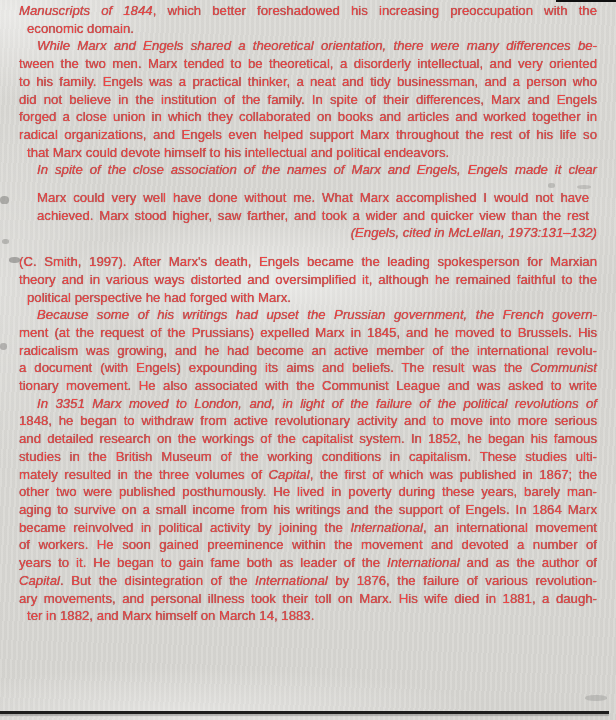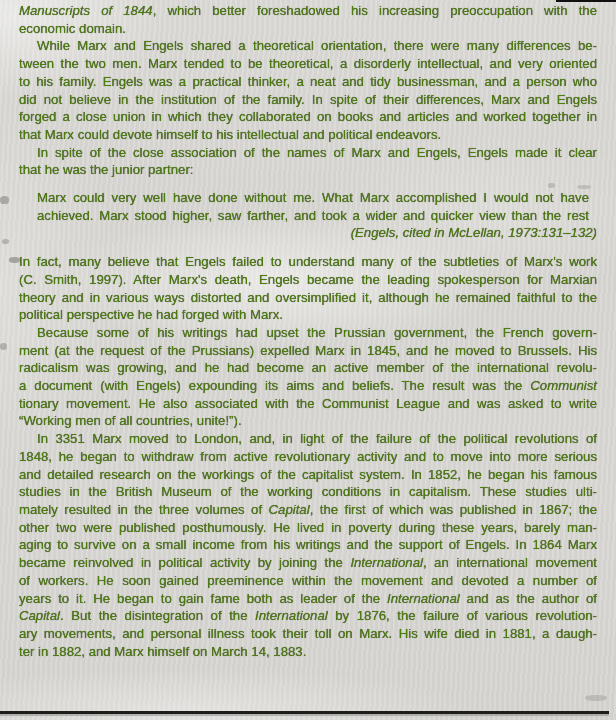--- a/index.html
+++ b/index.html
@@ -25,34 +25,36 @@
     position: absolute;
     inset: 0;
   }
   .text-column {
     position: absolute;
     left: 19px;
     top: 2px;
     width: 578px;
     font-size: 13.2px;
     line-height: 17.7px;
-    color: #4d7c0f;
+    color: #ef4444;
     text-shadow: 0 0 0.7px rgba(26,26,26,0.75);
   }
   .block { margin: 0; }
   .line {
     text-align: justify;
     text-align-last: justify;
     text-justify: inter-word;
   }
   .line.last {
     text-align-last: left;
+    margin-left: 8px;
   }
   .line.indent {
     text-indent: 18px;
+    font-style: italic;
   }
   .block.quote {
     margin: 10px 8px 0 18px;
   }
   .block.attribution .line,
   .block.attribution .line.last {
     text-align: right;
     text-align-last: right;
     font-style: italic;
   }
@@ -108,46 +110,44 @@
       <div class="block body">
         <div class="line"><em>Manuscripts of 1844</em><span>, which better foreshadowed his increasing preoccupation with the</span></div>
         <div class="line last"><span>economic domain.</span></div>
       </div>
       <div class="block body">
         <div class="line indent"><span>While Marx and Engels shared a theoretical orientation, there were many differences be-</span></div>
         <div class="line"><span>tween the two men.  Marx tended to be theoretical, a disorderly intellectual, and very oriented</span></div>
         <div class="line"><span>to his family.  Engels was a practical thinker, a neat and tidy businessman, and a person who</span></div>
         <div class="line"><span>did not believe in the institution of the family.  In spite of their differences, Marx and Engels</span></div>
         <div class="line"><span>forged a close union in which they collaborated on books and articles and worked together in</span></div>
+        <div class="line"><span>radical organizations, and Engels even helped support Marx throughout the rest of his life so</span></div>
         <div class="line last"><span>that Marx could devote himself to his intellectual and political endeavors.</span></div>
       </div>
       <div class="block body">
         <div class="line indent"><span>In spite of the close association of the names of Marx and Engels, Engels made it clear</span></div>
-        <div class="line last"><span>that he was the junior partner:</span></div>
       </div>
       <div class="block quote">
         <div class="line"><span>Marx could very well have done without me.  What Marx accomplished I would not have</span></div>
         <div class="line"><span>achieved.  Marx stood higher, saw farther, and took a wider and quicker view than the rest</span></div>
       </div>
       <div class="block attribution">
         <div class="line last"><span>(Engels, cited in McLellan, 1973:131–132)</span></div>
       </div>
       <div class="block body">
-        <div class="line"><span>In fact, many believe that Engels failed to understand many of the subtleties of Marx's work</span></div>
         <div class="line"><span>(C. Smith, 1997).  After Marx's death, Engels became the leading spokesperson for Marxian</span></div>
         <div class="line"><span>theory and in various ways distorted and oversimplified it, although he remained faithful to the</span></div>
         <div class="line last"><span>political perspective he had forged with Marx.</span></div>
       </div>
       <div class="block body">
         <div class="line indent"><span>Because some of his writings had upset the Prussian government, the French govern-</span></div>
         <div class="line"><span>ment (at the request of the Prussians) expelled Marx in 1845, and he moved to Brussels.  His</span></div>
         <div class="line"><span>radicalism was growing, and he had become an active member of the international revolu-</span></div>
         <div class="line"><span>a document (with Engels) expounding its aims and beliefs.  The result was the </span><em>Communist</em></div>
         <div class="line"><span>tionary movement.  He also associated with the Communist League and was asked to write</span></div>
-        <div class="line last"><span>“Working men of all countries, unite!”).</span></div>
       </div>
       <div class="block body">
         <div class="line indent"><span>In 3351 Marx moved to London, and, in light of the failure of the political revolutions of</span></div>
         <div class="line"><span>1848, he began to withdraw from active revolutionary activity and to move into more serious</span></div>
         <div class="line"><span>and detailed research on the workings of the capitalist system.  In 1852, he began his famous</span></div>
         <div class="line"><span>studies in the British Museum of the working conditions in capitalism.  These studies ulti-</span></div>
         <div class="line"><span>mately resulted in the three volumes of </span><em>Capital</em><span>, the first of which was published in 1867; the</span></div>
         <div class="line"><span>other two were published posthumously.  He lived in poverty during these years, barely man-</span></div>
         <div class="line"><span>aging to survive on a small income from his writings and the support of Engels.  In 1864 Marx</span></div>
         <div class="line"><span>became reinvolved in political activity by joining the </span><em>International</em><span>, an international movement</span></div>

